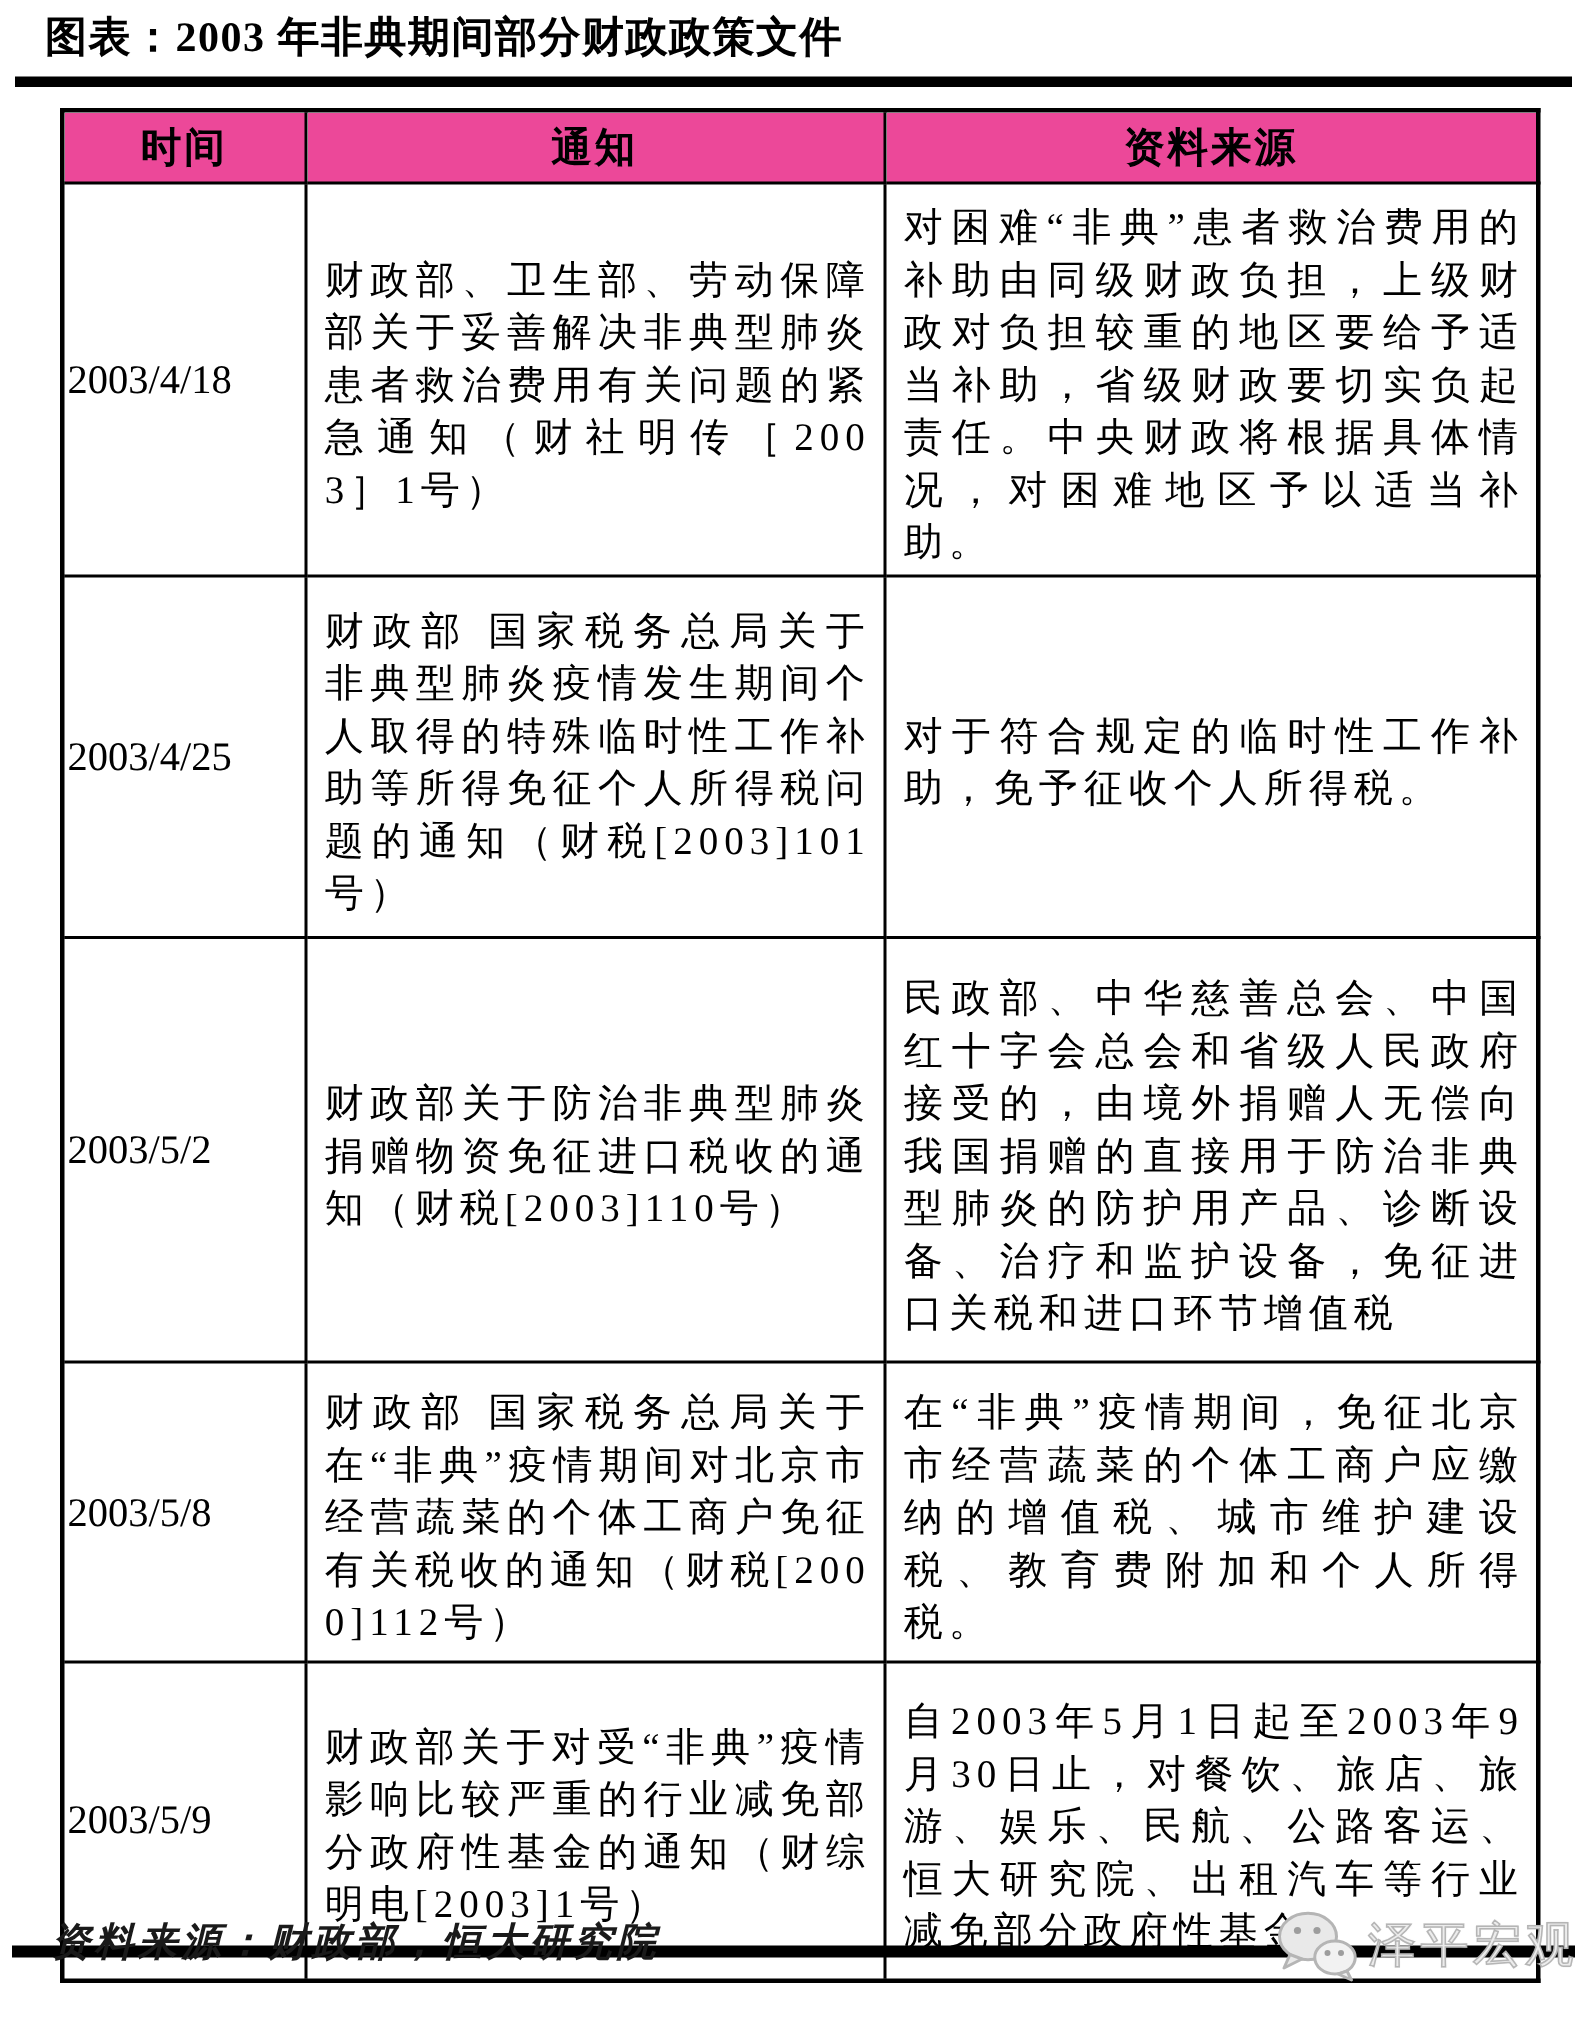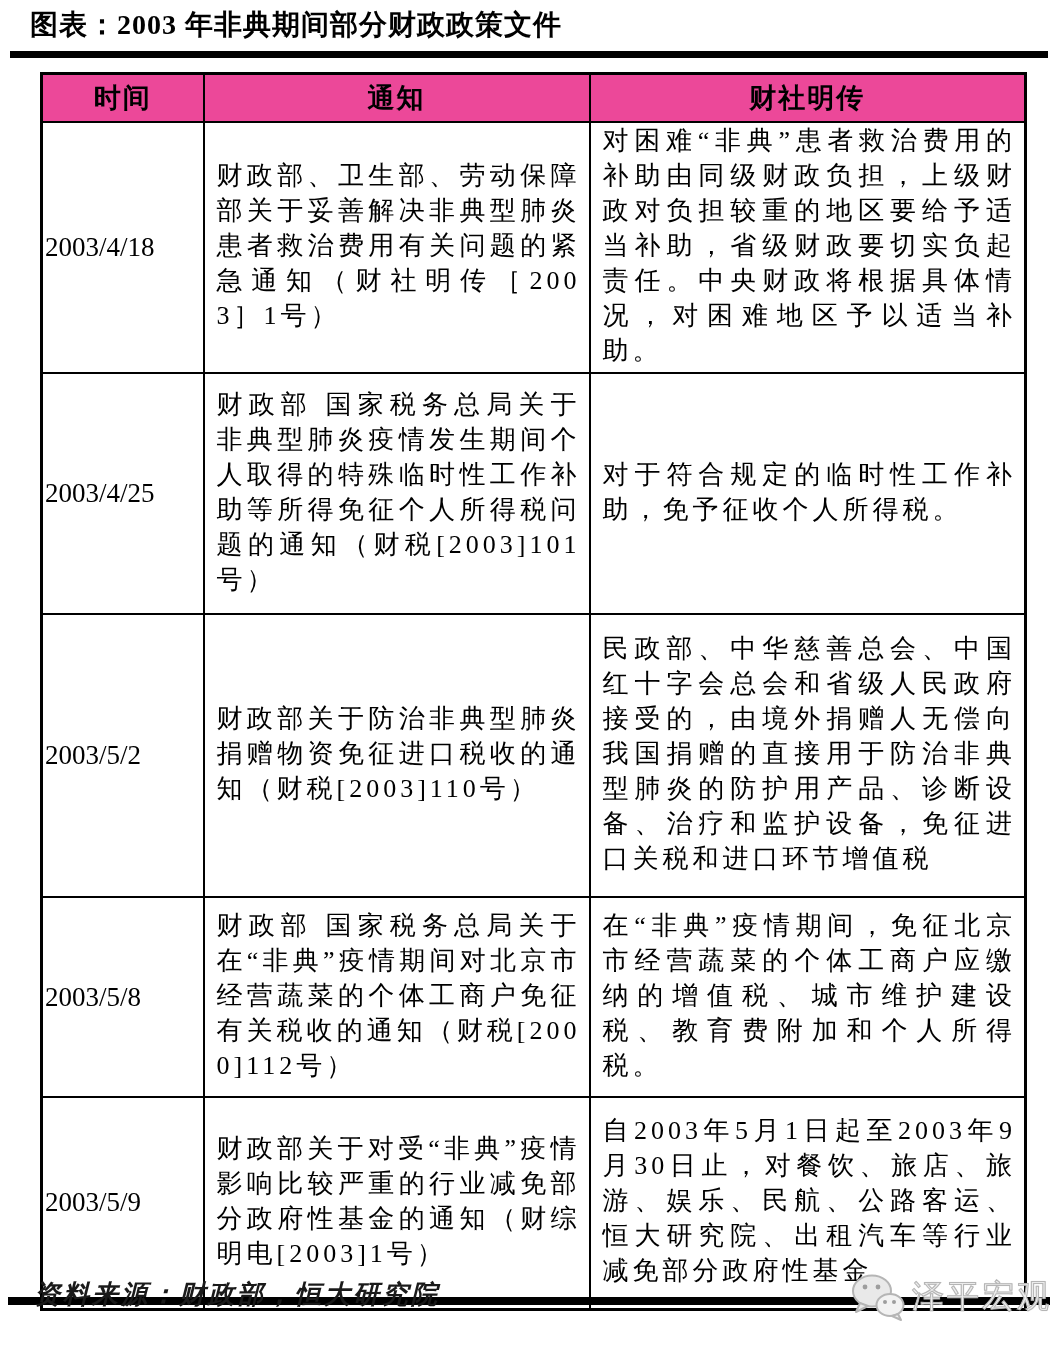--- a/index.html
+++ b/index.html
@@ -63,21 +63,21 @@
   }
   td.cell-notice, td.cell-content {
     font-size: 26px;
     line-height: 35px;
     letter-spacing: 4px;
     color: #000;
     vertical-align: middle;
     text-align: justify;
     text-justify: inter-ideograph;
     word-break: break-all;
-    padding: 0 8px 4px 12px;
+    padding: 11px 8px 4px 12px;
   }
   .bottom-rule {
     position: absolute;
     left: 8px; top: 1297px;
     width: 1042px; height: 8px;
     background: #000;
     z-index: 1;
   }
   .source {
     position: absolute;
@@ -120,21 +120,21 @@
   <table class="policy-table">
     <colgroup>
       <col style="width:162px">
       <col style="width:386px">
       <col style="width:436px">
     </colgroup>
     <thead>
       <tr>
         <th>时间</th>
         <th>通知</th>
-        <th>财社明传</th>
+        <th>资料来源</th>
       </tr>
     </thead>
     <tbody id="table-body">
         <tr>
           <td class="cell-date">2003/4/18</td>
           <td class="cell-notice">财政部、卫生部、劳动保障部关于妥善解决非典型肺炎患者救治费用有关问题的紧急通知（财社明传［2003］1号）</td>
           <td class="cell-content">对困难“非典”患者救治费用的补助由同级财政负担，上级财政对负担较重的地区要给予适当补助，省级财政要切实负起责任。中央财政将根据具体情况，对困难地区予以适当补助。</td>
         </tr>
         <tr>
           <td class="cell-date">2003/4/25</td>

